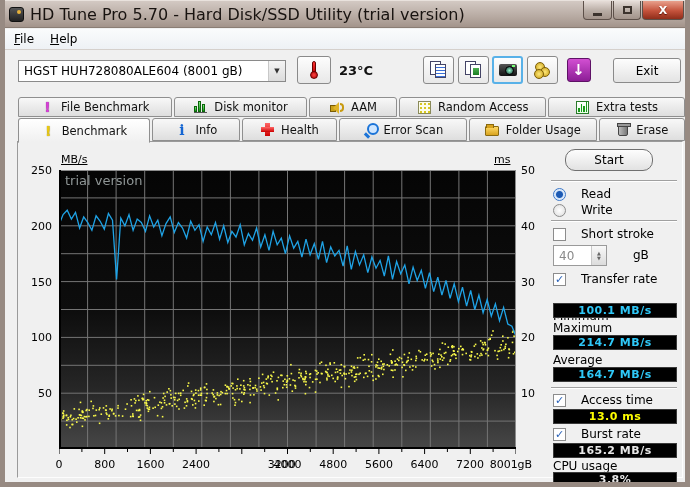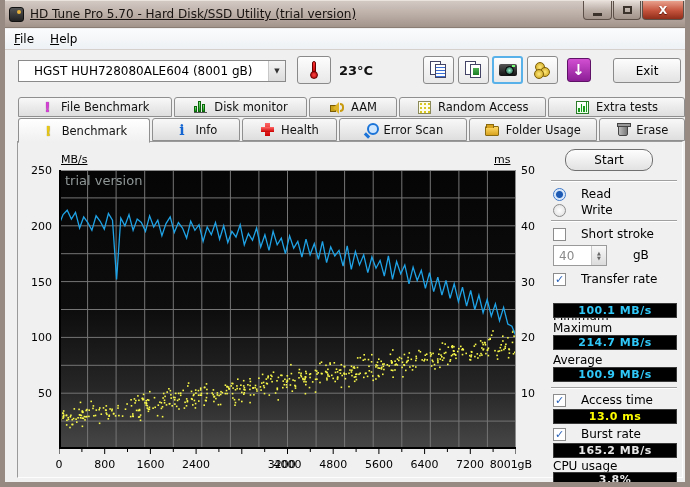--- a/index.html
+++ b/index.html
@@ -6,39 +6,39 @@
   html,body { width:690px; height:487px; font-family:"DejaVu Sans", sans-serif; }
   .window { position:relative; width:690px; height:487px; background:#f0f0f0;
             border-left:5px solid #978a82; border-right:5px solid #978a82; border-bottom:5px solid #978a82; overflow:hidden; }
   
   .titlebar { position:absolute; left:-5px; top:0; width:690px; height:28px;
               background:linear-gradient(#d3c9c3,#b7aaa2 60%,#a3948b); border-bottom:1px solid #8a7d74;
               border-top:1px solid #e9e2dd; display:flex; align-items:center; }
   .app-icon { width:15px; height:15px; margin:0 6px 0 9px; position:relative; background:linear-gradient(#555,#222);
               border-radius:3px; border:1px solid #111; }
   .app-icon::after{ content:""; position:absolute; right:2px; top:2px; width:4px; height:4px; border-radius:50%; background:#e8b23a; }
-  .title-text { font-size:12px; color:#181310;text-decoration:underline; }
+  .title-text { font-size:16px; color:#181310; }
   .winbtns { position:absolute; right:6px; top:0; display:flex; }
   .winbtn { height:19px; border:1px solid #5d5049; border-top:none; border-radius:0 0 4px 4px;
             background:linear-gradient(#e6ddd8,#b8aca4 55%,#a2938a); display:flex; align-items:center; justify-content:center; }
   .winbtn.min { width:29px; } .winbtn.max { width:28px; margin-left:1px; }
   .winbtn.close { width:42px; margin-left:1px; background:linear-gradient(#e8a08c,#c4523b 55%,#8f2d1a); }
   .glyph-min { width:9px; height:3px; background:#3c332d; margin-top:8px; }
   .glyph-max { width:9px; height:8px; border:2px solid #3c332d; }
   .glyph-close { color:#fff; font-size:11px; font-weight:bold; text-shadow:0 1px 1px #5a1408; }
   
   .menubar { position:absolute; left:-5px; top:29px; width:690px; height:21px; background:linear-gradient(#fafbfc,#eef1f5);
              border-bottom:1px solid #d5d0cc; display:flex; align-items:center; padding-left:6px; }
   .menu-item { font-size:12px; color:#000; padding:2px 8px; }
   .menu-item b { font-weight:normal; text-decoration:underline; }
   
   .toolbar { position:absolute; left:0; top:50px; width:680px; height:44px; }
   .drive-select { position:absolute; left:13px; top:10px; width:268px; height:22px; background:#fff;
                   border:1px solid #8a8a8a; display:flex; align-items:center; font-size:12px; }
-  .drive-select .txt { flex:1; padding-left:15px; white-space:nowrap; overflow:hidden; }
+  .drive-select .txt { flex:1; padding-left:5px; white-space:nowrap; overflow:hidden; }
   .drive-select .arrow { width:17px; height:100%; border-left:1px solid #c8c8c8; background:linear-gradient(#f4f4f4,#dcdcdc);
                          display:flex; align-items:center; justify-content:center; font-size:7px; color:#333; }
   .tool-btn { position:absolute; top:6px; width:31px; height:28px; border:1px solid #8a8a8a; border-radius:3px;
               background:linear-gradient(#fdfdfd,#e8e8e8); display:flex; align-items:center; justify-content:center; }
   .tool-btn.active { border:2px solid #58b1e8; }
   .temp-label { position:absolute; left:334px; top:13px; font-size:13px; font-weight:bold; color:#111; }
   .exit-btn { position:absolute; left:608px; top:8px; width:68px; height:25px; border:1px solid #8a8a8a; border-radius:3px;
               background:linear-gradient(#fdfdfd,#e3e3e3); font-size:12px; display:flex; align-items:center; justify-content:center; }
   
   .ic-thermo { position:relative; width:8px; height:18px; }
@@ -966,21 +966,21 @@
       <span class="ctl-label" style="left:82px; top:106px;">gB</span>
       <div class="ctl-row" style="top:130px;">
         <span class="checkbox">✓</span>
         <span>Transfer rate</span>
         </div>
       <span class="ctl-label" style="top:135px;margin-top:32px;">Minimum</span>
       <div class="vbox" style="top:161px; color:#2fc8f8;">100.1 MB/s</div>
       <span class="ctl-label" style="top:179px;">Maximum</span>
       <div class="vbox" style="top:193px; color:#2fc8f8;">214.7 MB/s</div>
       <span class="ctl-label" style="top:211px;">Average</span>
-      <div class="vbox" style="top:225px; color:#2fc8f8;">100.9 MB/s</div>
+      <div class="vbox" style="top:225px; color:#2fc8f8;">164.7 MB/s</div>
       <div class="sep" style="top:245px;"></div>
       <div class="ctl-row" style="top:251px;">
         <span class="checkbox">✓</span>
         <span>Access time</span>
         </div>
       <div class="vbox" style="top:267px; color:#ffff00;">13.0 ms</div>
       <div class="ctl-row" style="top:285px;">
         <span class="checkbox">✓</span>
         <span>Burst rate</span>
         </div>

